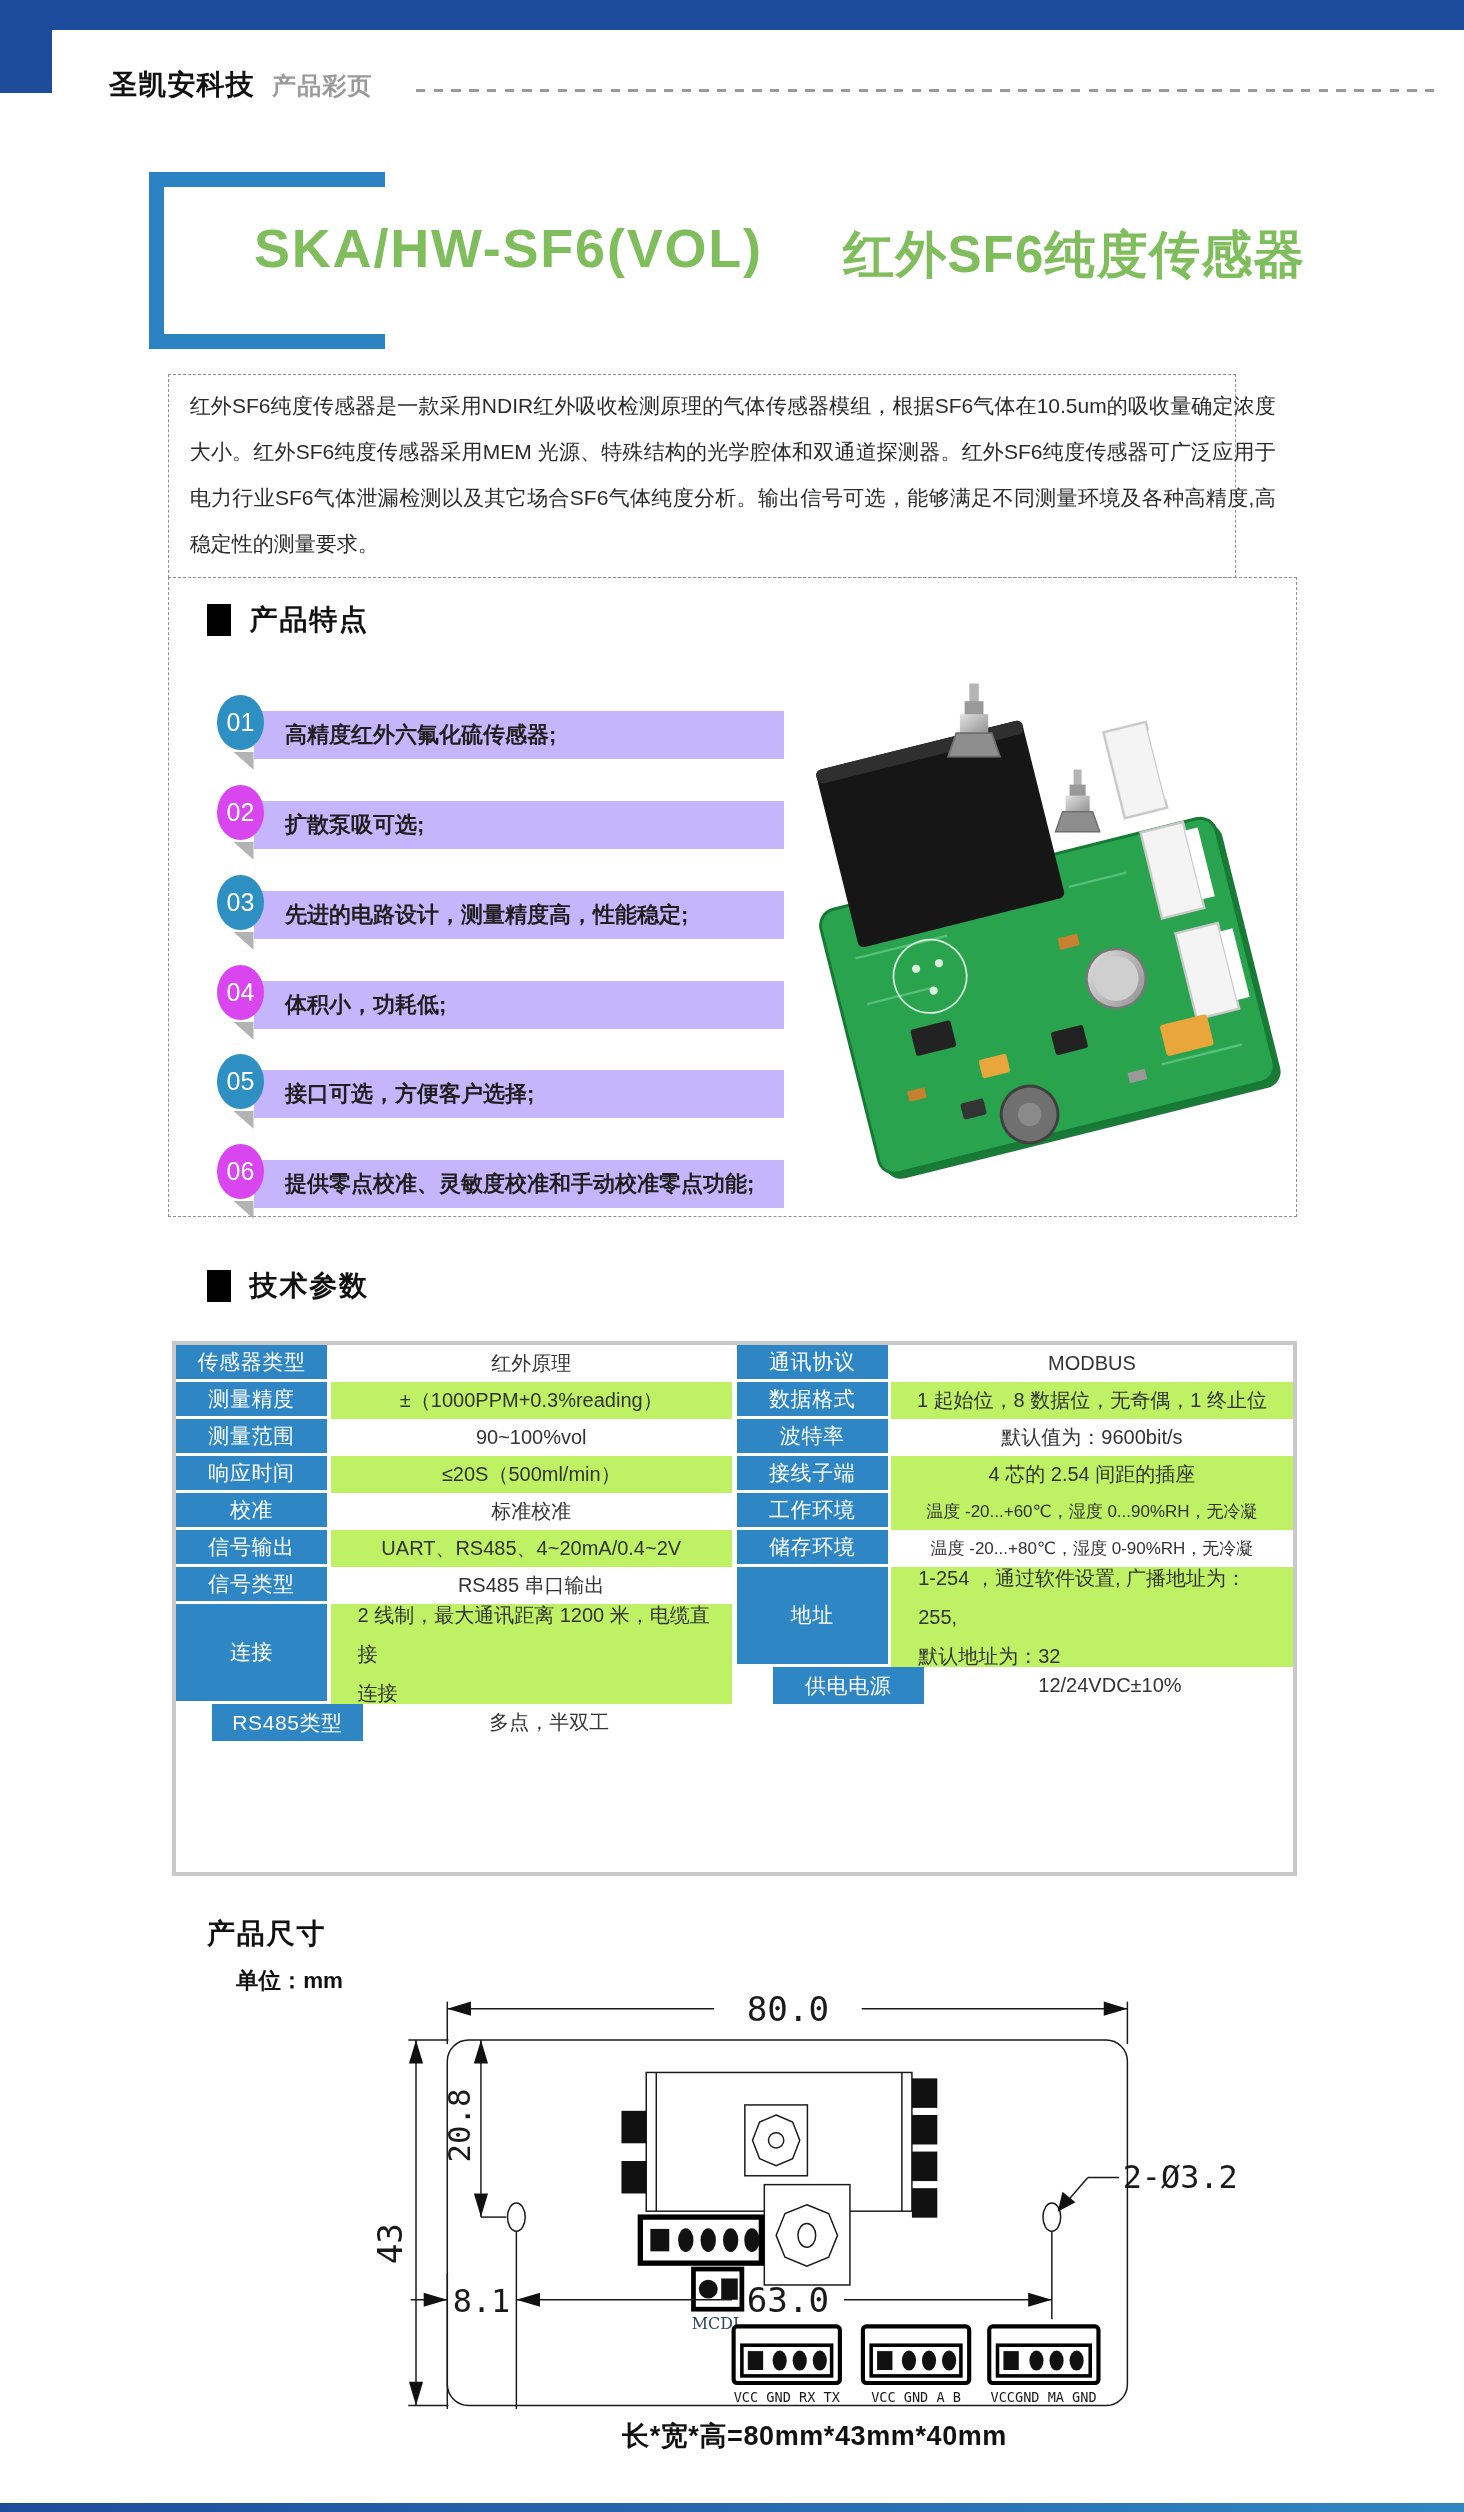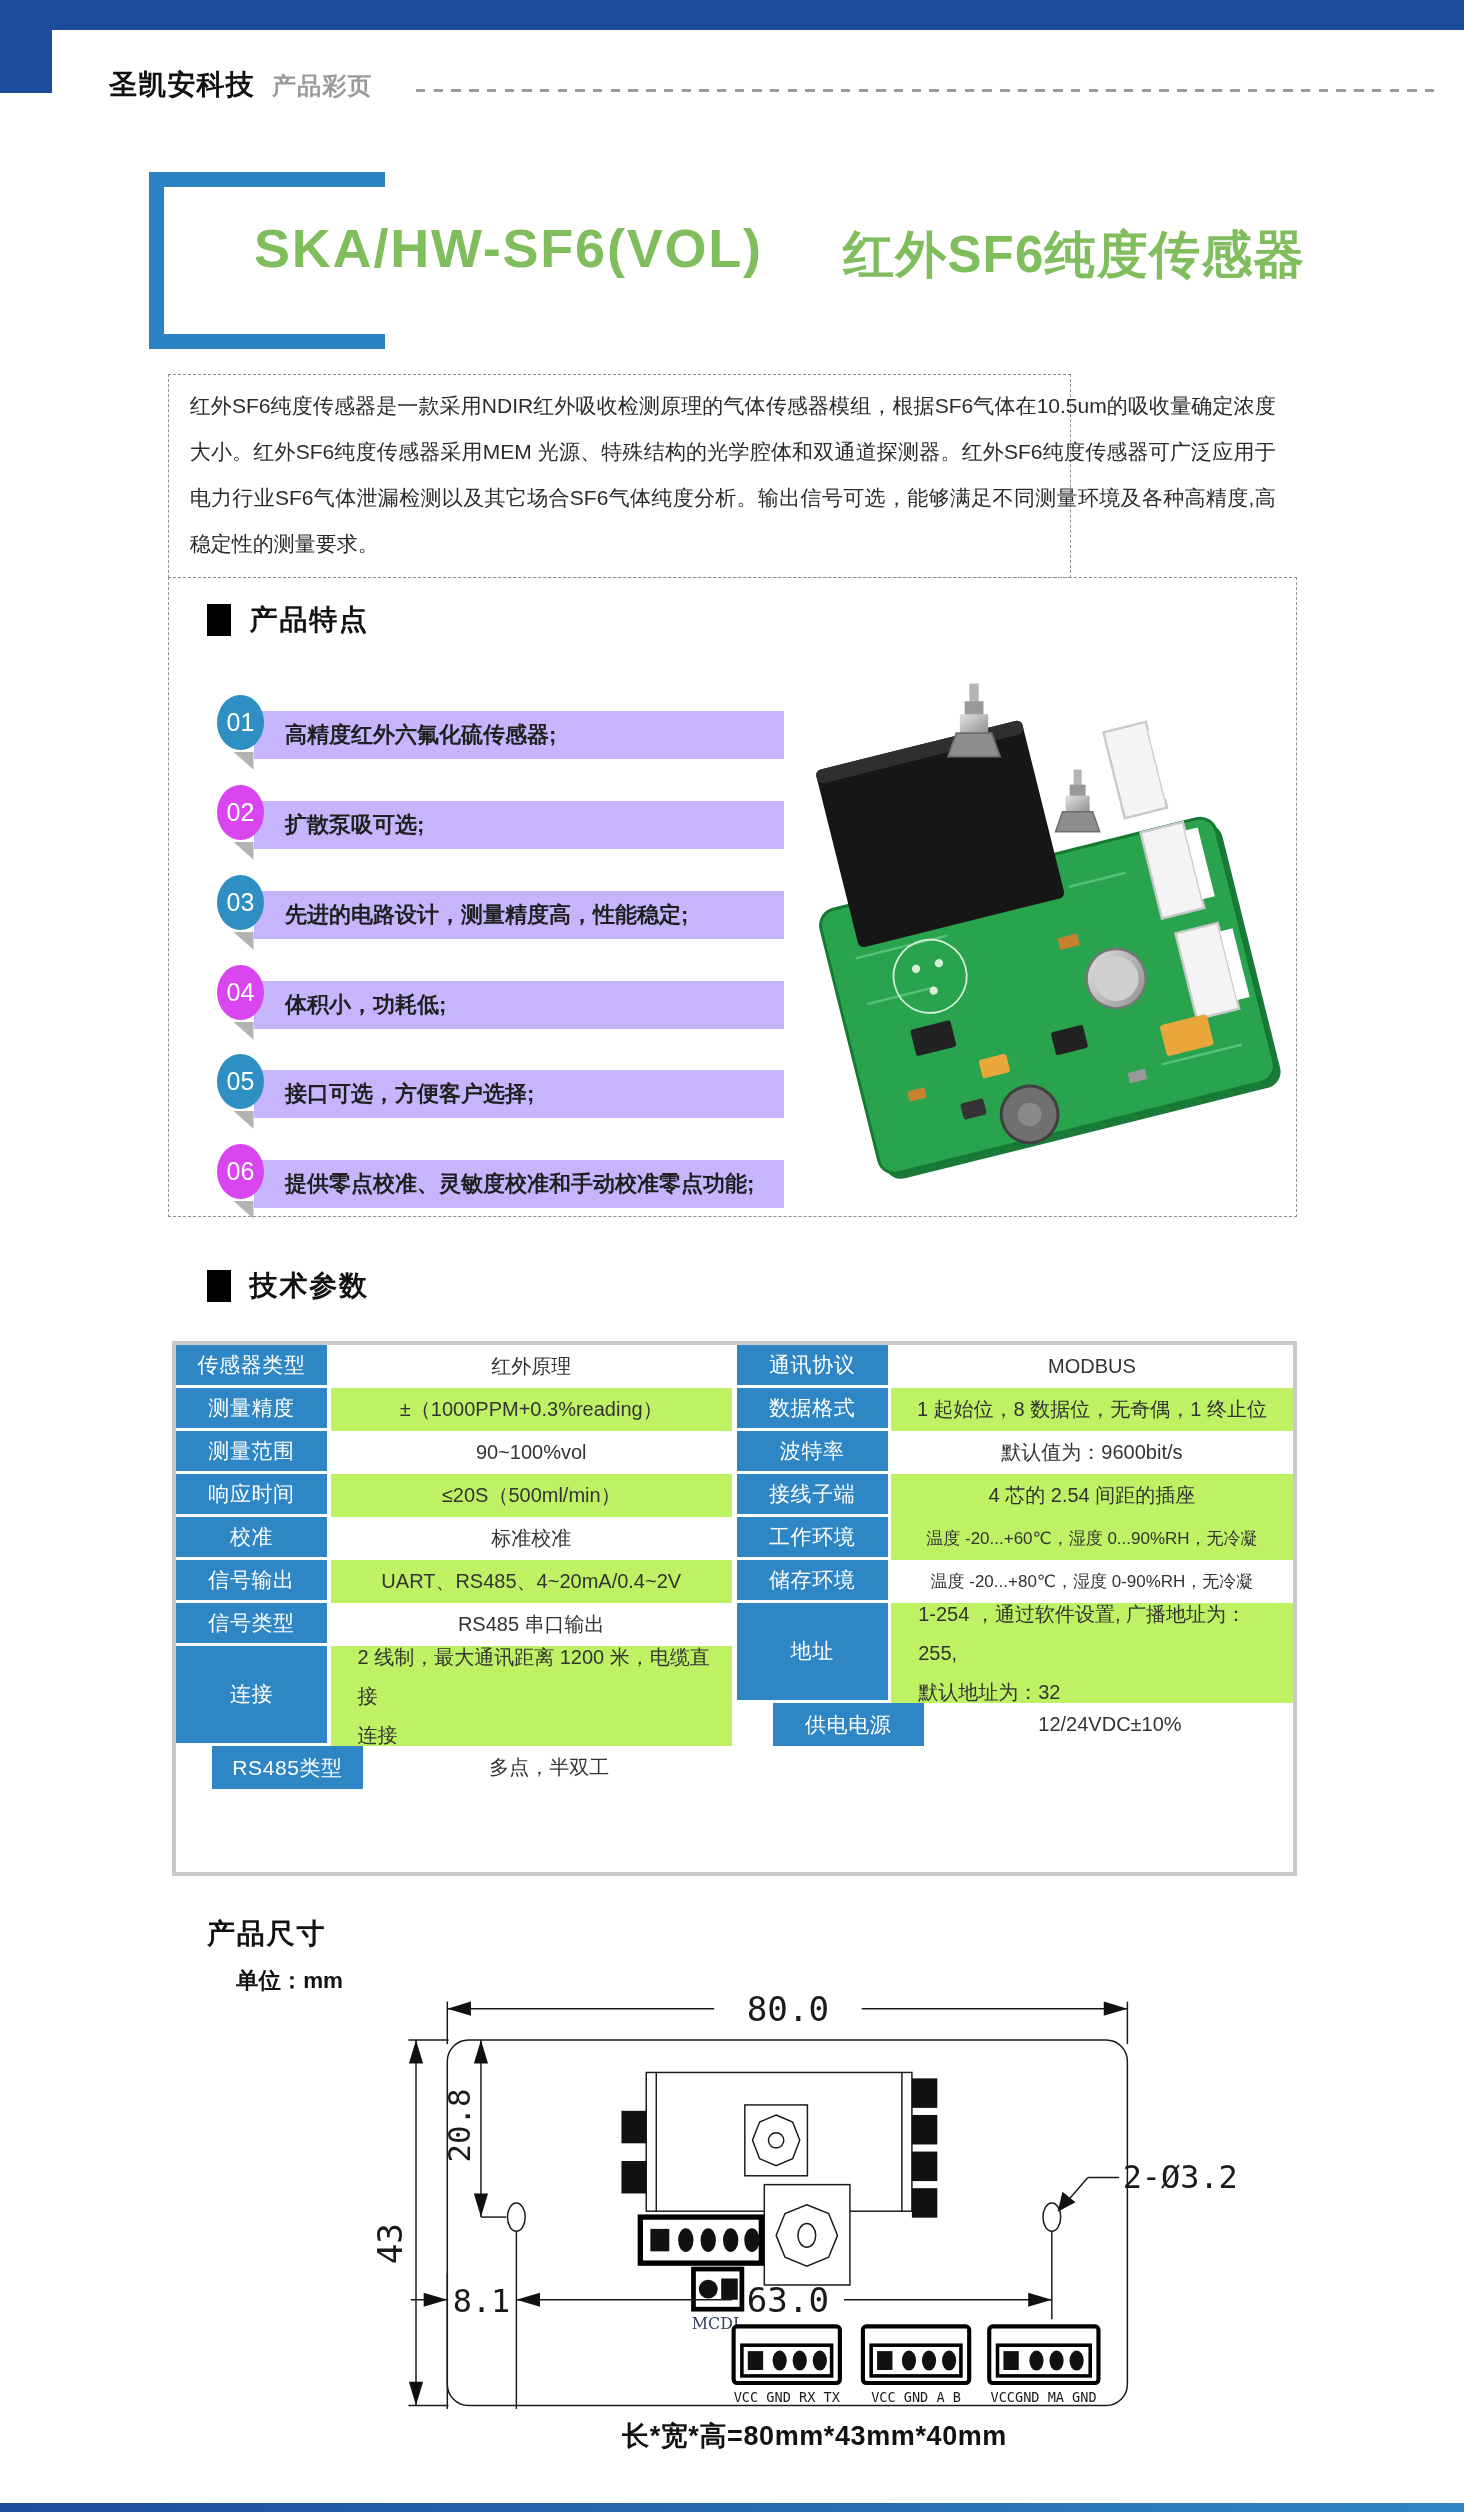--- a/index.html
+++ b/index.html
@@ -16,21 +16,21 @@
 
   
   .brk{position:absolute;background:#2c83c3;}
   .brk-v{left:149px;top:172px;width:15.4px;height:177px;}
   .brk-t{left:149px;top:172px;width:236px;height:15.4px;}
   .brk-b{left:149px;top:334px;width:236px;height:15.4px;}
   .title-model{position:absolute;left:254px;top:217px;font-size:54px;font-weight:bold;color:#80bd5d;letter-spacing:1.8px;}
   .title-name{position:absolute;left:843px;top:221px;font-size:51px;font-weight:bold;color:#80bd5d;letter-spacing:1.2px;}
 
   
-  .desc-box{position:absolute;left:168px;top:374px;width:903px;height:204px;border:1.8px dashed #8f8f8f;box-sizing:border-box;}
+  .desc-box{position:absolute;left:168px;top:374px;width:1068px;height:204px;border:1.8px dashed #8f8f8f;box-sizing:border-box;}
   .desc-text{position:absolute;left:20.7px;top:8.3px;width:1086px;font-size:21px;line-height:46px;color:#2b2b2b;
              text-align:justify;margin:0;}
 
   
   .feat-box{position:absolute;left:168px;top:577px;width:1129px;height:640px;border:1.8px dashed #8f8f8f;box-sizing:border-box;}
   .sec-title{position:absolute;display:flex;align-items:center;gap:19px;height:33px;}
   .sec-bullet{width:23.6px;height:32px;background:#000;}
   .sec-text{font-size:28px;font-weight:bold;color:#111;letter-spacing:1.8px;}
   .feat{position:absolute;left:217px;height:65px;}
   .feat-bar{position:absolute;left:37px;top:0;width:530px;height:48px;background:#c4b5fd;
@@ -41,21 +41,21 @@
                display:flex;align-items:center;justify-content:center;color:#fff;font-size:25px;font-weight:normal;text-align:center;}
   .c-blue{background:#2e8fc2;}
   .c-green{background:#d946ef;}
 
   
   .spec-table{position:absolute;left:172px;top:1341px;width:1125px;height:535px;box-sizing:border-box;
               border:4.7px solid #c9c9c9;background:#fff;display:flex;}
   .tcol{width:556px;display:flex;flex-direction:column;}
   .tcol-left{margin-right:4.7px;}
   .trow{display:flex;}
-  .h1{height:43px;}
+  .h1{height:37px;}
   .h2{height:100px;}
   .tlabel{width:151px;box-sizing:border-box;background:#2e86c4;color:#fff;font-size:21px;
           display:flex;align-items:center;justify-content:center;margin:0 3.5px 3.5px 0;letter-spacing:0.6px;}
   .trow:last-child .tlabel{margin-bottom:0;margin-left:36px;}
   .tvalue{flex:1;display:flex;align-items:center;justify-content:center;font-size:20px;color:#333;}
   .alt{background:#bef264;}
   .wrap{justify-content:flex-start;text-align:left;padding-left:27px;padding-right:10.6px;white-space:pre-line;line-height:39px;}
   .sm{font-size:17px;white-space:nowrap;}
 
   

